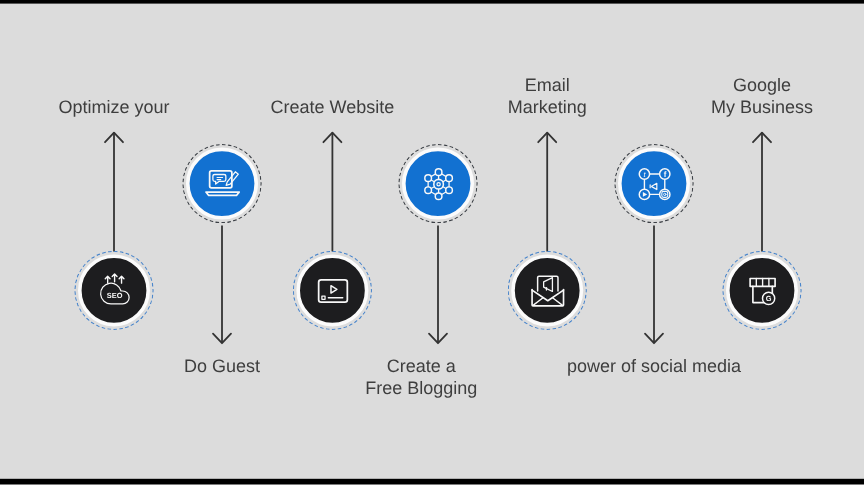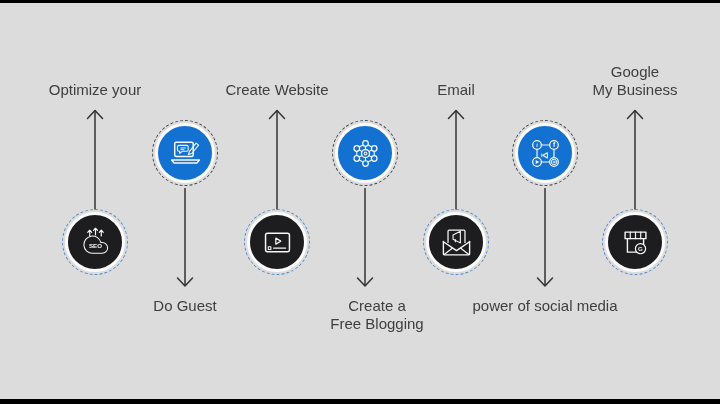--- a/index.html
+++ b/index.html
@@ -122,21 +122,21 @@
             <svg viewBox="0 0 48 48" width="37" height="37" fill="none" stroke="#f8f8f8" stroke-width="1.9" stroke-linecap="round" stroke-linejoin="round">
     <rect x="8.5" y="12" width="31" height="24" rx="2.6"></rect>
     <path d="M21.8 18.2 L28.2 22.2 L21.8 26.2 Z" stroke-width="1.6"></path>
     <rect x="12" y="29.6" width="3.4" height="3.4" stroke-width="1.4"></rect>
     <path d="M19 31.3 H34.5" stroke-width="1.6"></path>
   </svg>
           </div>
     </div>
   </div>
       <div class="item variant-blue">
-    <div class="label label-bottom" style="left: 282px;">
+    <div class="label label-bottom" style="left: 256px;">
           <div>Create a</div>
           <div>Free Blogging</div>
         </div>
     <svg class="arrow" width="26" xmlns="http://www.w3.org/2000/svg" height="100" viewBox="0 0 26 100" style="left: 352px; top: 188px;">
           <path d="M13 0 V97"></path>
           <path d="M5.5 90 L13 98 L20.5 90"></path>
         </svg>
     <div class="node" style="left: 332px; top: 120px;">
       <div class="ring"></div>
       <div class="inner">
@@ -151,20 +151,21 @@
     <circle cx="24" cy="37" r="3.6" fill="currentColor"></circle>
     <circle cx="12.7" cy="30.5" r="3.6" fill="currentColor"></circle>
     <circle cx="12.7" cy="17.5" r="3.6" fill="currentColor"></circle>
   </svg>
           </div>
     </div>
   </div>
       <div class="item variant-dark">
     <div class="label label-top" style="left: 361px;">
           <div>Email</div>
+          <div>Marketing</div>
         </div>
     <svg class="arrow" width="26" xmlns="http://www.w3.org/2000/svg" height="106" viewBox="0 0 26 106" style="left: 443px; top: 104px;">
           <path d="M13 7 V105"></path>
           <path d="M5.5 14.5 L13 6.5 L20.5 14.5"></path>
         </svg>
     <div class="node" style="left: 423px; top: 209px;">
       <div class="ring"></div>
       <div class="inner">
             <svg viewBox="0 0 48 48" width="37" height="37" fill="none" stroke="#f8f8f8" stroke-width="1.8" stroke-linecap="round" stroke-linejoin="round">
     <path d="M13 24 V9.5 a1.5 1.5 0 0 1 1.5 -1.5 h19 a1.5 1.5 0 0 1 1.5 1.5 V24" stroke-width="1.6"></path>

